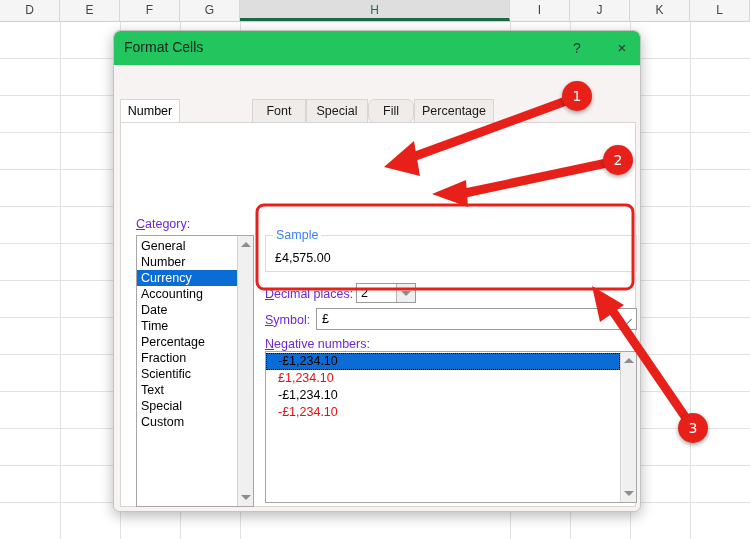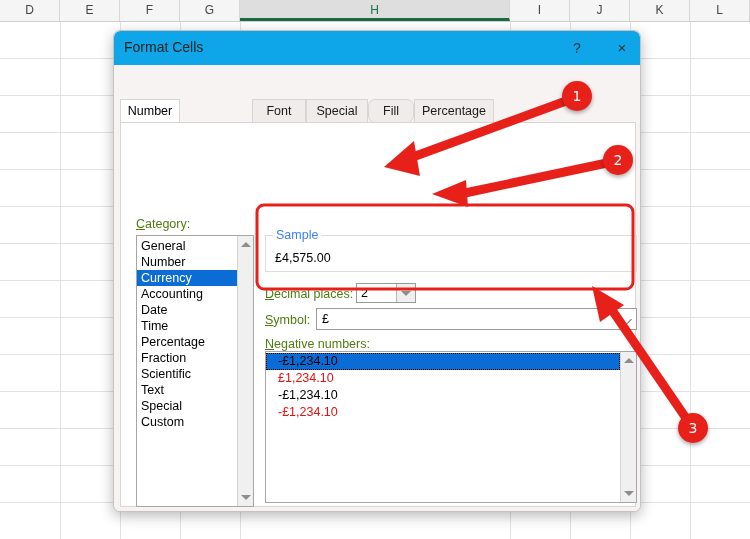--- a/index.html
+++ b/index.html
@@ -19,40 +19,40 @@
   .col-head.sel{background:#dedede;color:#187548;font-weight:400;
     border-bottom:3px solid #1a6b42;}
   .gridline-v{position:absolute;top:21px;width:1px;background:#e2e2e2;height:518px;}
   .gridline-h{position:absolute;left:0;width:750px;height:1px;background:#e2e2e2;}
 
   
   #dialog{position:absolute;left:113px;top:30px;width:528px;height:482px;
     background:#f6f3f2;border:1px solid #c6c2c0;border-radius:7px;
     box-shadow:0 4px 14px rgba(0,0,0,.28);box-sizing:border-box;overflow:hidden;}
   .titlebar{position:absolute;left:0;top:0;width:100%;height:34px;
-    background:#0ea5e9;border-top-left-radius:6px;border-top-right-radius:6px;}
+    background:#22c55e;border-top-left-radius:6px;border-top-right-radius:6px;}
   .title-text{position:absolute;left:10px;top:8px;font-size:14px;color:#201f1e;}
   .tb-btn{position:absolute;top:2px;width:38px;height:30px;line-height:30px;
     text-align:center;font-size:14px;color:#333;cursor:default;}
   #help-btn{left:444px;}
   #close-btn{left:489px;font-size:15px;}
 
   .body{position:absolute;left:0;top:34px;width:100%;height:448px;background:#f6f3f2;}
 
   
   .tabstrip{position:absolute;left:6px;top:34px;height:24px;}
   .tab{position:absolute;top:0;height:24px;line-height:23px;text-align:center;
     font-size:12.5px;color:#1b1b1b;background:#efecea;border:1px solid #d9d5d3;
     box-sizing:border-box;cursor:default;}
   .tab.active{background:#ffffff;border-bottom-color:#ffffff;color:#000;}
 
   .panel{position:absolute;left:6px;top:57px;width:516px;height:385px;
     background:#ffffff;border:1px solid #d9d5d3;box-sizing:border-box;}
 
-  .lbl{position:absolute;font-size:12.5px;color:#4d7c0f;white-space:nowrap;}
+  .lbl{position:absolute;font-size:12.5px;color:#6d28d9;white-space:nowrap;}
   .lbl u{text-decoration:underline;}
 
   
   #cat-box{position:absolute;left:15px;top:112px;width:118px;height:272px;
     background:#fff;border:1px solid #a6a6a6;box-sizing:border-box;overflow:hidden;}
   #cat-list{position:absolute;left:0;top:0;width:101px;padding:2px 0 0 0;}
   .cat-item{height:16px;line-height:16px;font-size:12.5px;color:#000;padding-left:4px;
     white-space:nowrap;cursor:default;}
   .cat-item.sel{background:#0a6cd4;color:#fff;}
   .sbar{position:absolute;right:0;top:0;width:16px;height:100%;background:#f0f0f0;

